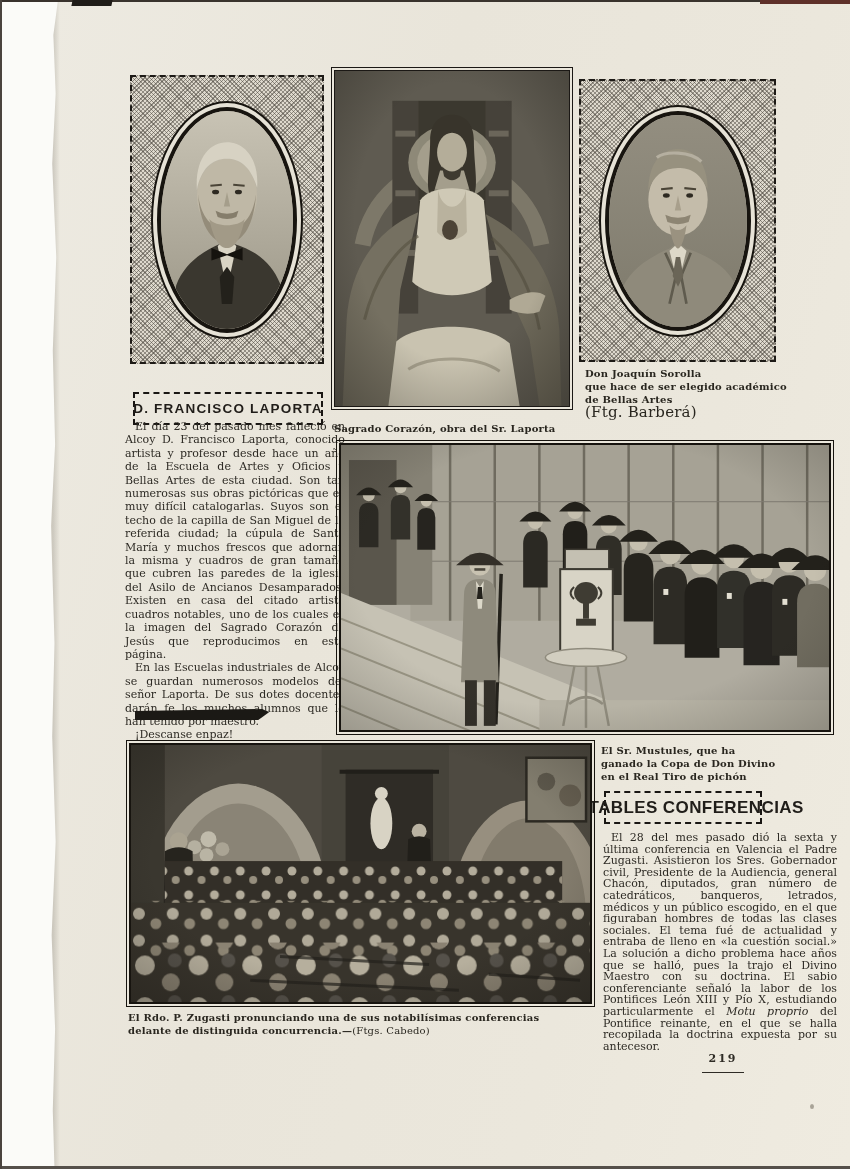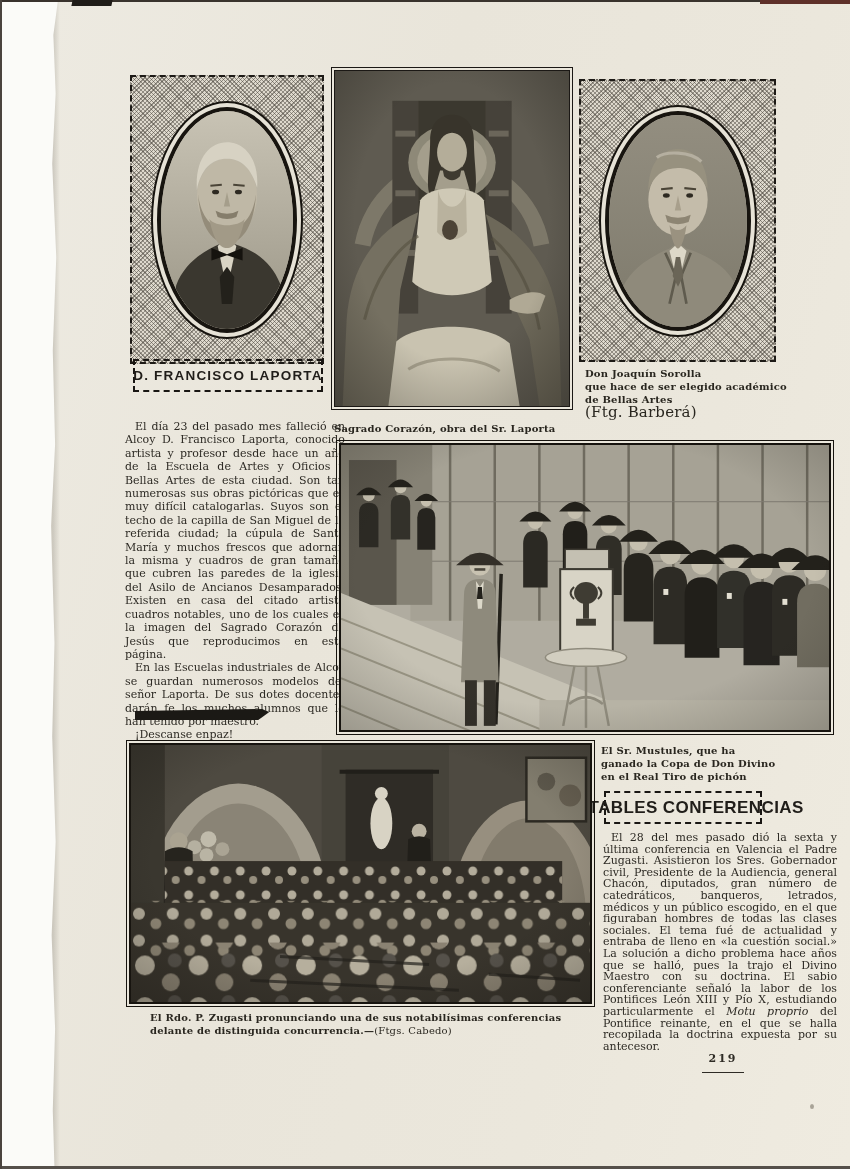--- a/index.html
+++ b/index.html
@@ -29,39 +29,39 @@
   .oval-inner{border-radius:50%;border:4px solid #17140f;overflow:hidden;line-height:0;background:#b6b1a5;}
   .rect-photo{position:absolute;border:2px solid #17140f;outline:1px solid #17140f;outline-offset:2px;
       box-sizing:border-box;overflow:hidden;line-height:0;background:#8a867a;}
   .thin-photo{position:absolute;border:1px solid #1b1815;outline:1px solid #1b1815;outline-offset:2px;
       box-sizing:border-box;overflow:hidden;line-height:0;background:#6b675e;}
 
   
   .box-title{position:absolute;border:2px dashed #191613;box-sizing:border-box;text-align:center;
       font-family:"Liberation Sans", sans-serif;font-weight:bold;color:#201d19;white-space:nowrap;
       display:flex;align-items:center;justify-content:center;}
-  #laporta-box{left:133px;top:359px;width:190px;height:33px;font-size:13.5px;letter-spacing:1.2px;}
+  #laporta-box{left:133px;top:392px;width:190px;height:33px;font-size:13.5px;letter-spacing:1.2px;}
   #conf-box{left:604px;top:791px;width:158px;height:33px;font-size:17px;letter-spacing:.4px;}
 
   
   .body-col{position:absolute;text-align:justify;}
   #laporta-body{left:125px;top:420px;width:220px;font-size:11px;line-height:13.4px;}
   #laporta-body p{margin:0;text-indent:10px;}
   #zugasti-body{left:603px;top:832px;width:234px;font-size:11px;line-height:11.6px;}
   #zugasti-body p{margin:0;text-indent:8px;}
   .credit-line{text-align:right;padding-right:22px;text-indent:0 !important;margin-top:2px !important;}
 
   
   .caption{position:absolute;font-size:10px;font-weight:bold;color:#29261f;text-align:left;line-height:13px;letter-spacing:.2px;}
   .caption .plain{font-weight:normal;}
   #cap-sagrado{left:334px;top:414px;width:236px;margin-top:8px;}
   #cap-sorolla{left:585px;top:367px;width:248px;}
   #cap-sorolla .cr{font-weight:normal;font-size:15px;}
   #cap-mustules{left:601px;top:744px;width:175px;}
-  #cap-zugasti{left:150px;top:1011px;width:442px;}
+  #cap-zugasti{left:128px;top:1011px;width:442px;}
 
   
   #pagenum{position:absolute;left:702px;top:1052px;width:42px;text-align:center;font-size:11px;font-weight:bold;
       letter-spacing:2px;color:#2e2b25;border-bottom:1.5px solid #2e2b25;padding-bottom:7px;}
   #watermark{position:absolute;right:16px;bottom:6px;font-family:"DejaVu Sans", sans-serif;font-weight:bold;
       font-size:26px;letter-spacing:.5px;color:#edebe6;
       text-shadow:0 0 2px rgba(150,148,140,.85),0 1px 1px rgba(255,255,255,.9);}
 
   .tailpiece{position:absolute;left:135px;top:709px;width:134px;height:11px;background:#1b1915;
       clip-path:polygon(0 18%,95% 0,100% 30%,92% 100%,0 100%);}

